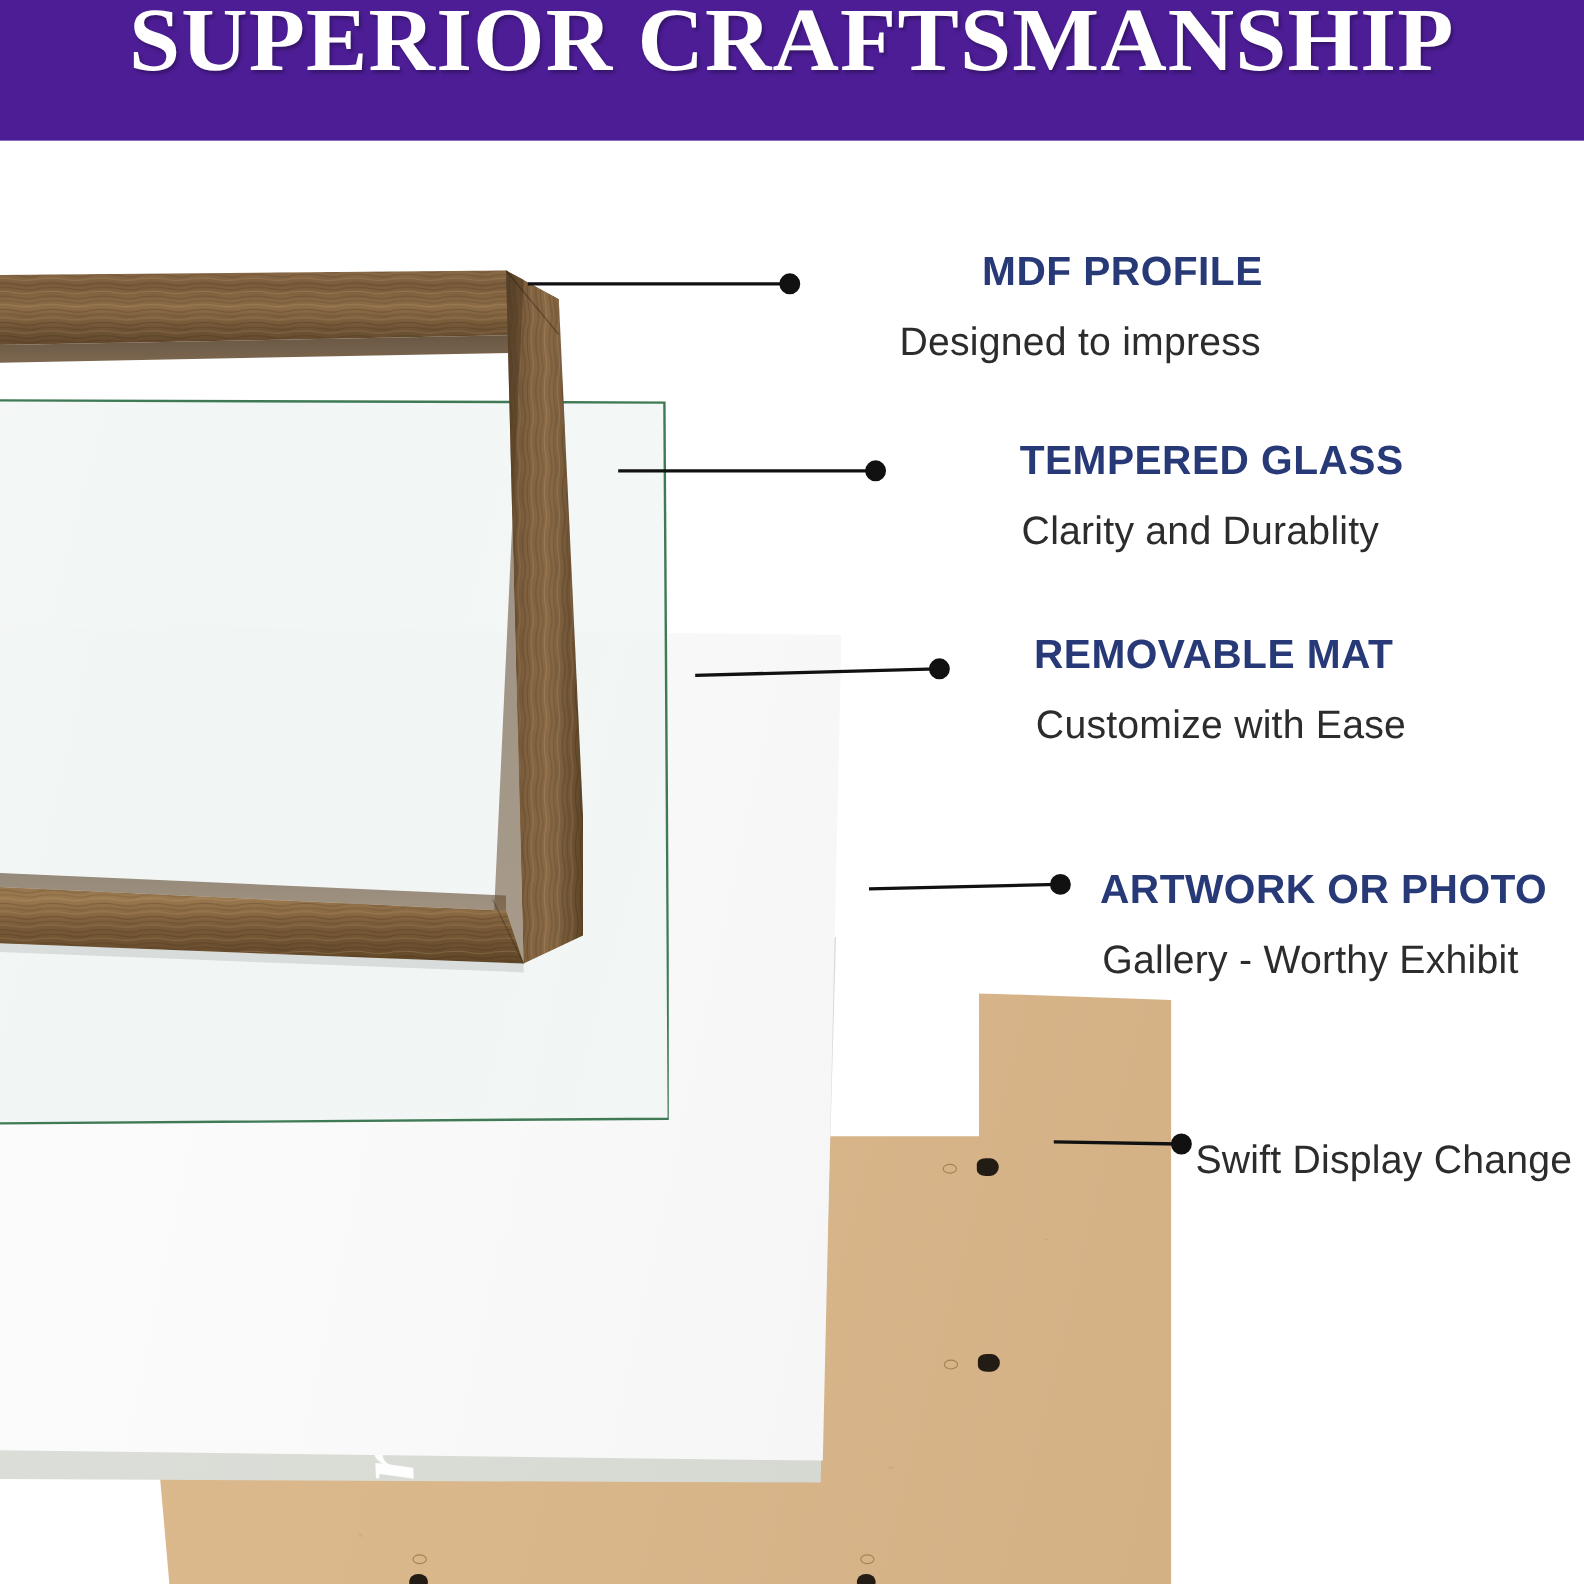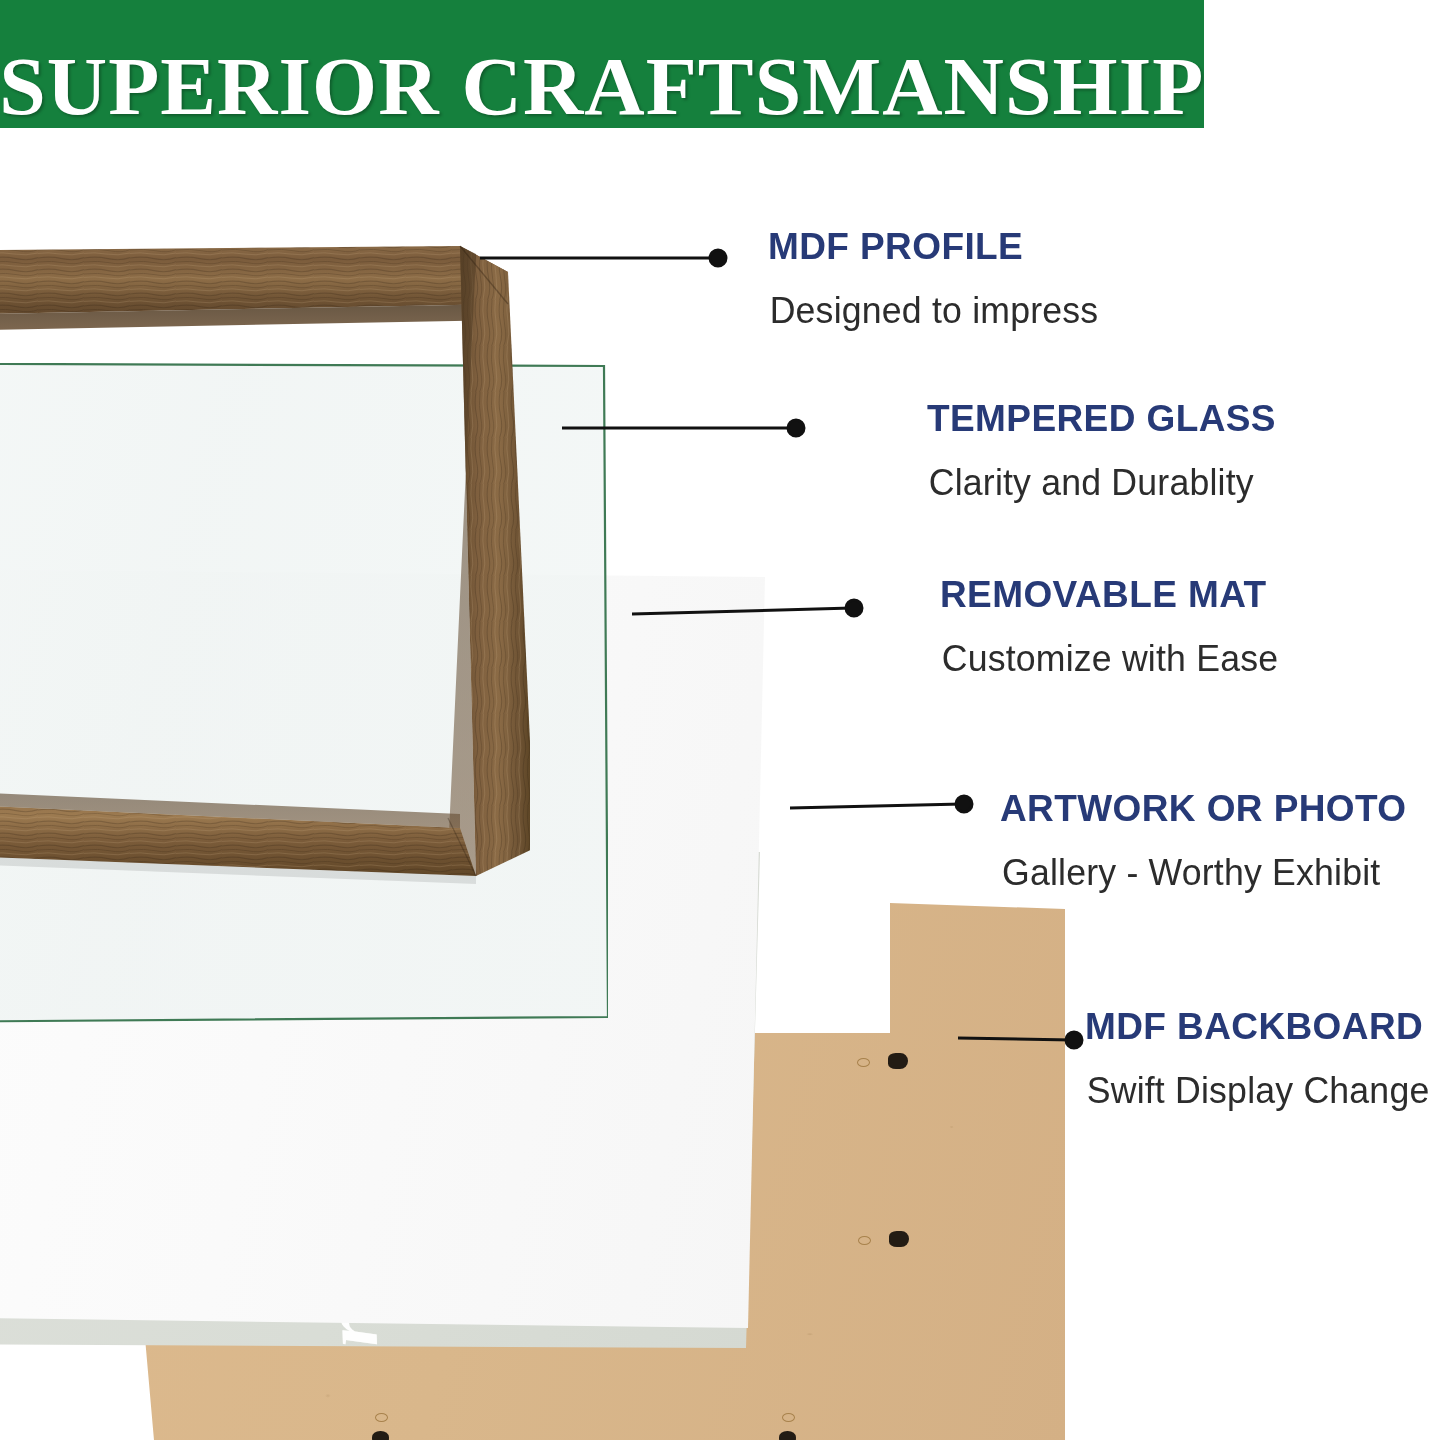--- a/index.html
+++ b/index.html
@@ -6,23 +6,23 @@
   body{
     width:1440px;height:1440px;
     background:#ffffff;
     font-family:"Liberation Sans",sans-serif;
     overflow:hidden;
     position:relative;
   }
 
   
   .banner{
-    position:absolute;left:0;top:0;width:1204px;height:128px;
-    background:#15803d;
-    display:flex;align-items:flex-end;justify-content:center;
+    position:absolute;left:0;top:0;width:1440px;height:128px;
+    background:#4c1d95;
+    display:flex;align-items:flex-start;justify-content:center;
     overflow:hidden;
   }
   .banner-title{
     color:#ffffff;
     font-family:"Liberation Serif",serif;
     font-weight:700;
     font-size:82px;
     letter-spacing:1px;
     line-height:1;
     transform:scaleX(1.02);
@@ -177,21 +177,21 @@
     font-weight:300;
     font-size:36px;
     letter-spacing:.2px;
     line-height:1;
     white-space:nowrap;
     margin-top:28px;
     transform:scaleX(.99);
   }
 
   
-  #callout-mdf-profile      {left:768px;top:100px;}
+  #callout-mdf-profile      {left:816px;top:100px;text-align:right;}
   #callout-tempered-glass   {left:880px;top:272px;margin-left:47px;}
   #callout-removable-mat    {left:940px;top:448px;}
   #callout-artwork-photo    {left:1000px;top:662px;}
   #callout-mdf-backboard    {left:1085px;top:880px;}
 </style>
 </head>
 <body>
 
 <div class="banner">
   <div class="banner-title">SUPERIOR CRAFTSMANSHIP</div>
@@ -329,17 +329,16 @@
     <div class="c-title">ARTWORK OR PHOTO</div>
     <div class="c-sub">Gallery - Worthy Exhibit</div>
   </div>
 
   <div class="callout" id="callout-removable-mat">
     <div class="c-title">REMOVABLE MAT</div>
     <div class="c-sub">Customize with Ease</div>
   </div>
 
   <div class="callout" id="callout-mdf-backboard">
-    <div class="c-title">MDF BACKBOARD</div>
     <div class="c-sub">Swift Display Change</div>
   </div>
 
 </div>
 
 </body></html>

